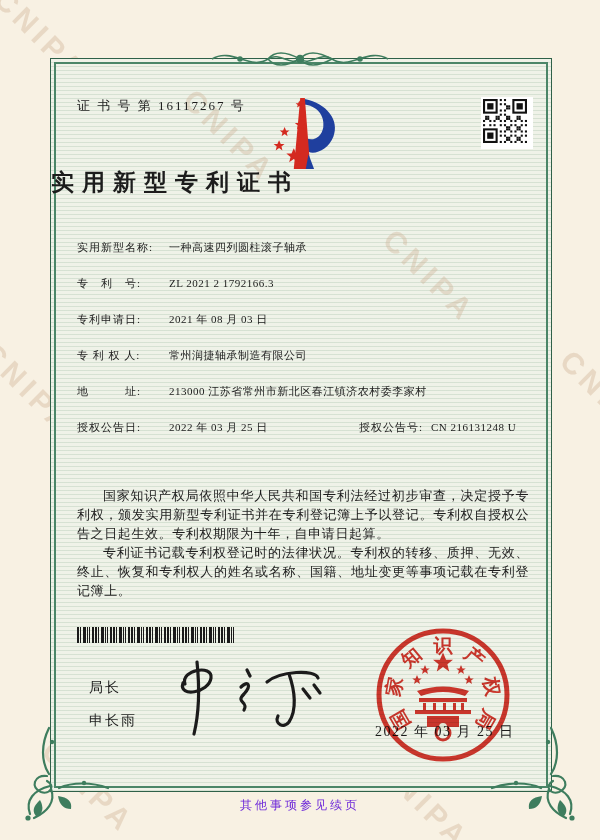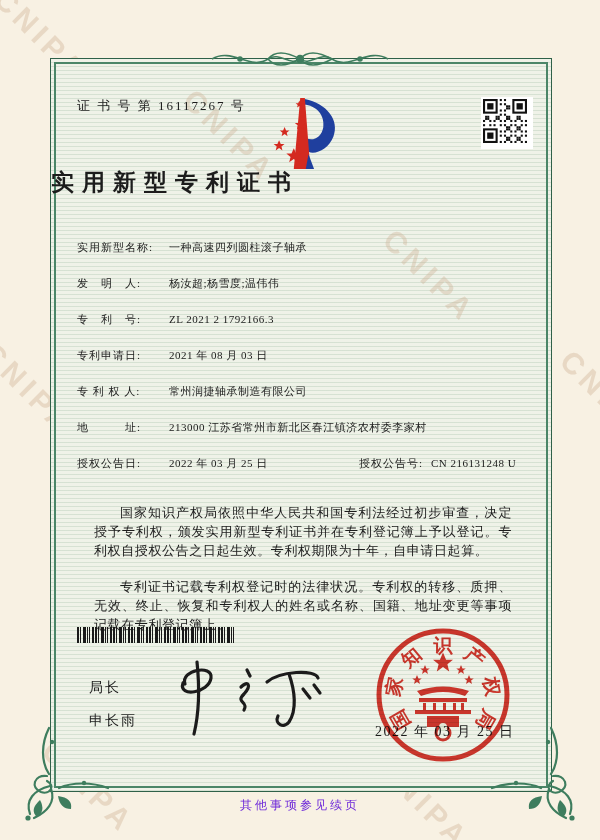--- a/index.html
+++ b/index.html
@@ -23,21 +23,21 @@
   .qr{position:absolute;left:430px;top:38px;width:48px;height:48px;background:#fff;padding:2px;}
   .title{position:absolute;left:0;top:108px;width:100%;
          font-size:23px;font-weight:bold;letter-spacing:8px;}
   .fields{position:absolute;left:26px;top:181px;width:452px;}
   .field-row{position:relative;height:36px;font-size:11px;white-space:nowrap;}
   .f-label{display:inline-block;width:92px;letter-spacing:1px;}
   .f-value{letter-spacing:0.5px;}
   .pair2{position:absolute;left:282px;top:0;}
   .paras{position:absolute;left:26px;top:427px;width:452px;font-size:13px;line-height:19px;
          letter-spacing:0.6px;text-align:justify;}
-  .paras p{margin:17px;text-indent:2em;}
+  .paras p{margin:0;text-indent:2em;}
   .barcode{position:absolute;left:24px;top:568px;}
   .sig-title,.sig-name{position:absolute;left:38px;font-family:"Liberation Sans","DejaVu Sans",sans-serif;
          font-size:14px;letter-spacing:2px;}
   .sig-title{top:620px;} .sig-name{top:645px;margin-top:8px;}
   .sig-script{position:absolute;left:112px;top:598px;}
   .date-line{position:absolute;left:324px;top:664px;font-size:14px;letter-spacing:1.5px;z-index:1;}
   .seal{position:absolute;left:322px;top:566px;width:140px;height:140px;z-index:2;
         mix-blend-mode:multiply;opacity:0.92;}
   .seal-char{position:absolute;left:50%;top:50%;font-size:19px;font-weight:bold;color:#d5281e;
         font-family:"Liberation Serif",serif;}
@@ -182,23 +182,20 @@
         </svg>
     </div>
 
     <div class="title">实用新型专利证书</div>
 
     <div class="fields" id="fields">
   <div class="field-row">
     <span class="f-label">实用新型名称:</span><span class="f-value">一种高速四列圆柱滚子轴承</span>
   </div>
 
-  <div class="field-row">
-    <span class="f-label">发　明　人:</span><span class="f-value">杨汝超;杨雪度;温伟伟</span>
-  </div>
 
   <div class="field-row">
     <span class="f-label">专　利　号:</span><span class="f-value">ZL 2021 2 1792166.3</span>
   </div>
 
   <div class="field-row">
     <span class="f-label">专利申请日:</span><span class="f-value">2021 年 08 月 03 日</span>
   </div>
 
   <div class="field-row">

